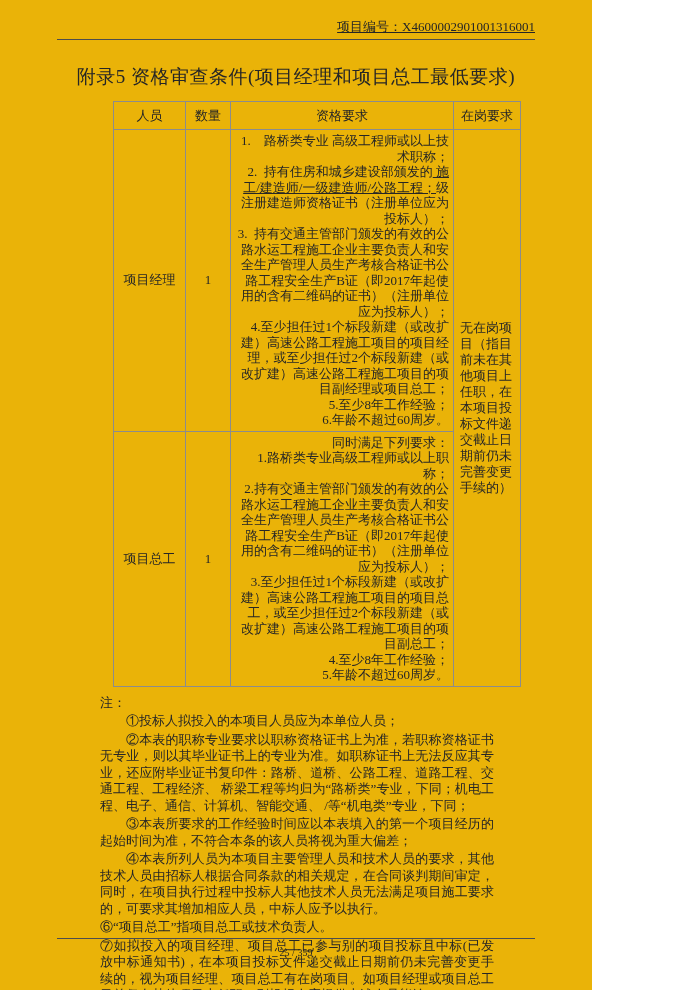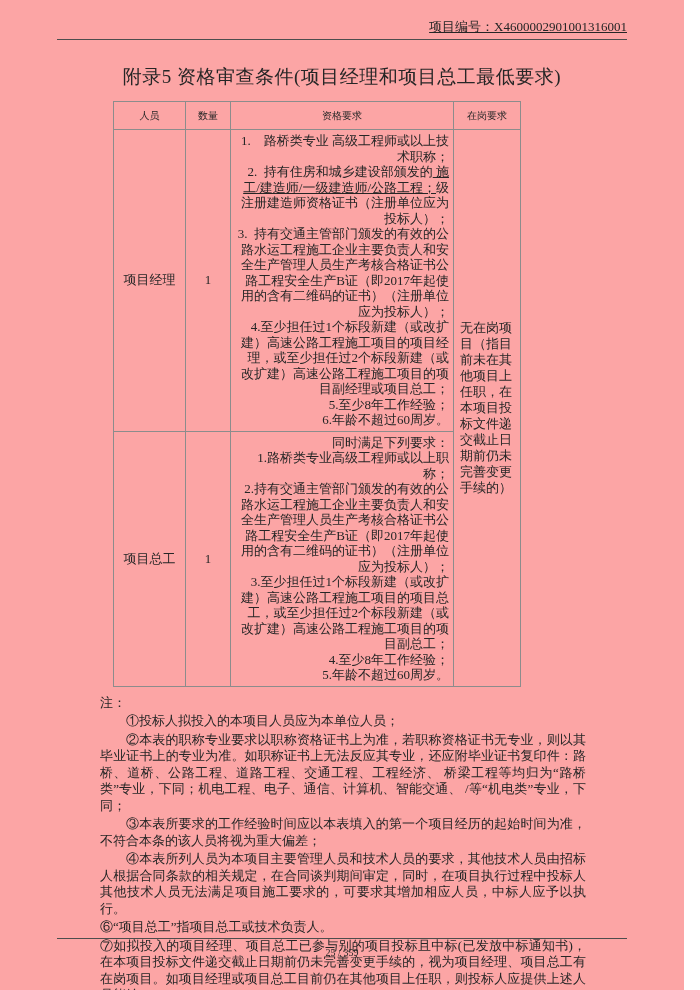--- a/index.html
+++ b/index.html
@@ -1,20 +1,20 @@
 <!DOCTYPE html>
 <html><head>
 <meta charset="utf-8">
 <style>
   * { margin:0; padding:0; box-sizing:border-box; }
   html,body { background:#ffffff; }
   .page {
     position:relative;
-    width:684px; height:990px;
-    background:#fca5a5;
+    width:592px; height:990px;
+    background:#eab308;
     color:#262626;
     font-family:"Liberation Serif","DejaVu Serif",serif;
     overflow:hidden;
   }
   .page-header {
     position:absolute; top:18px; left:57px; right:57px;
     border-bottom:1px solid #4d4d4d;
     padding-bottom:3px;
     text-align:right;
     font-size:13px;
@@ -33,21 +33,21 @@
     width:407px;
     margin:11px 0 0 113px;
     font-size:13px;
   }
   .req-table th, .req-table td { border:1px solid #8c8c8c; }
   .req-table th {
     height:28px;
     font-weight:normal;
     text-align:center;
     padding:2px;
-    font-size:10px;
+    font-size:13px;
   }
   .col-person { width:72px; }
   .col-qty    { width:45px; }
   .col-qual   { width:223px; }
   .col-duty   { width:67px; }
   .row-manager { height:283px; }
   .row-chief   { height:245px; }
   .c-person, .c-qty { text-align:center; vertical-align:middle; }
   .c-qual {
     vertical-align:top;

